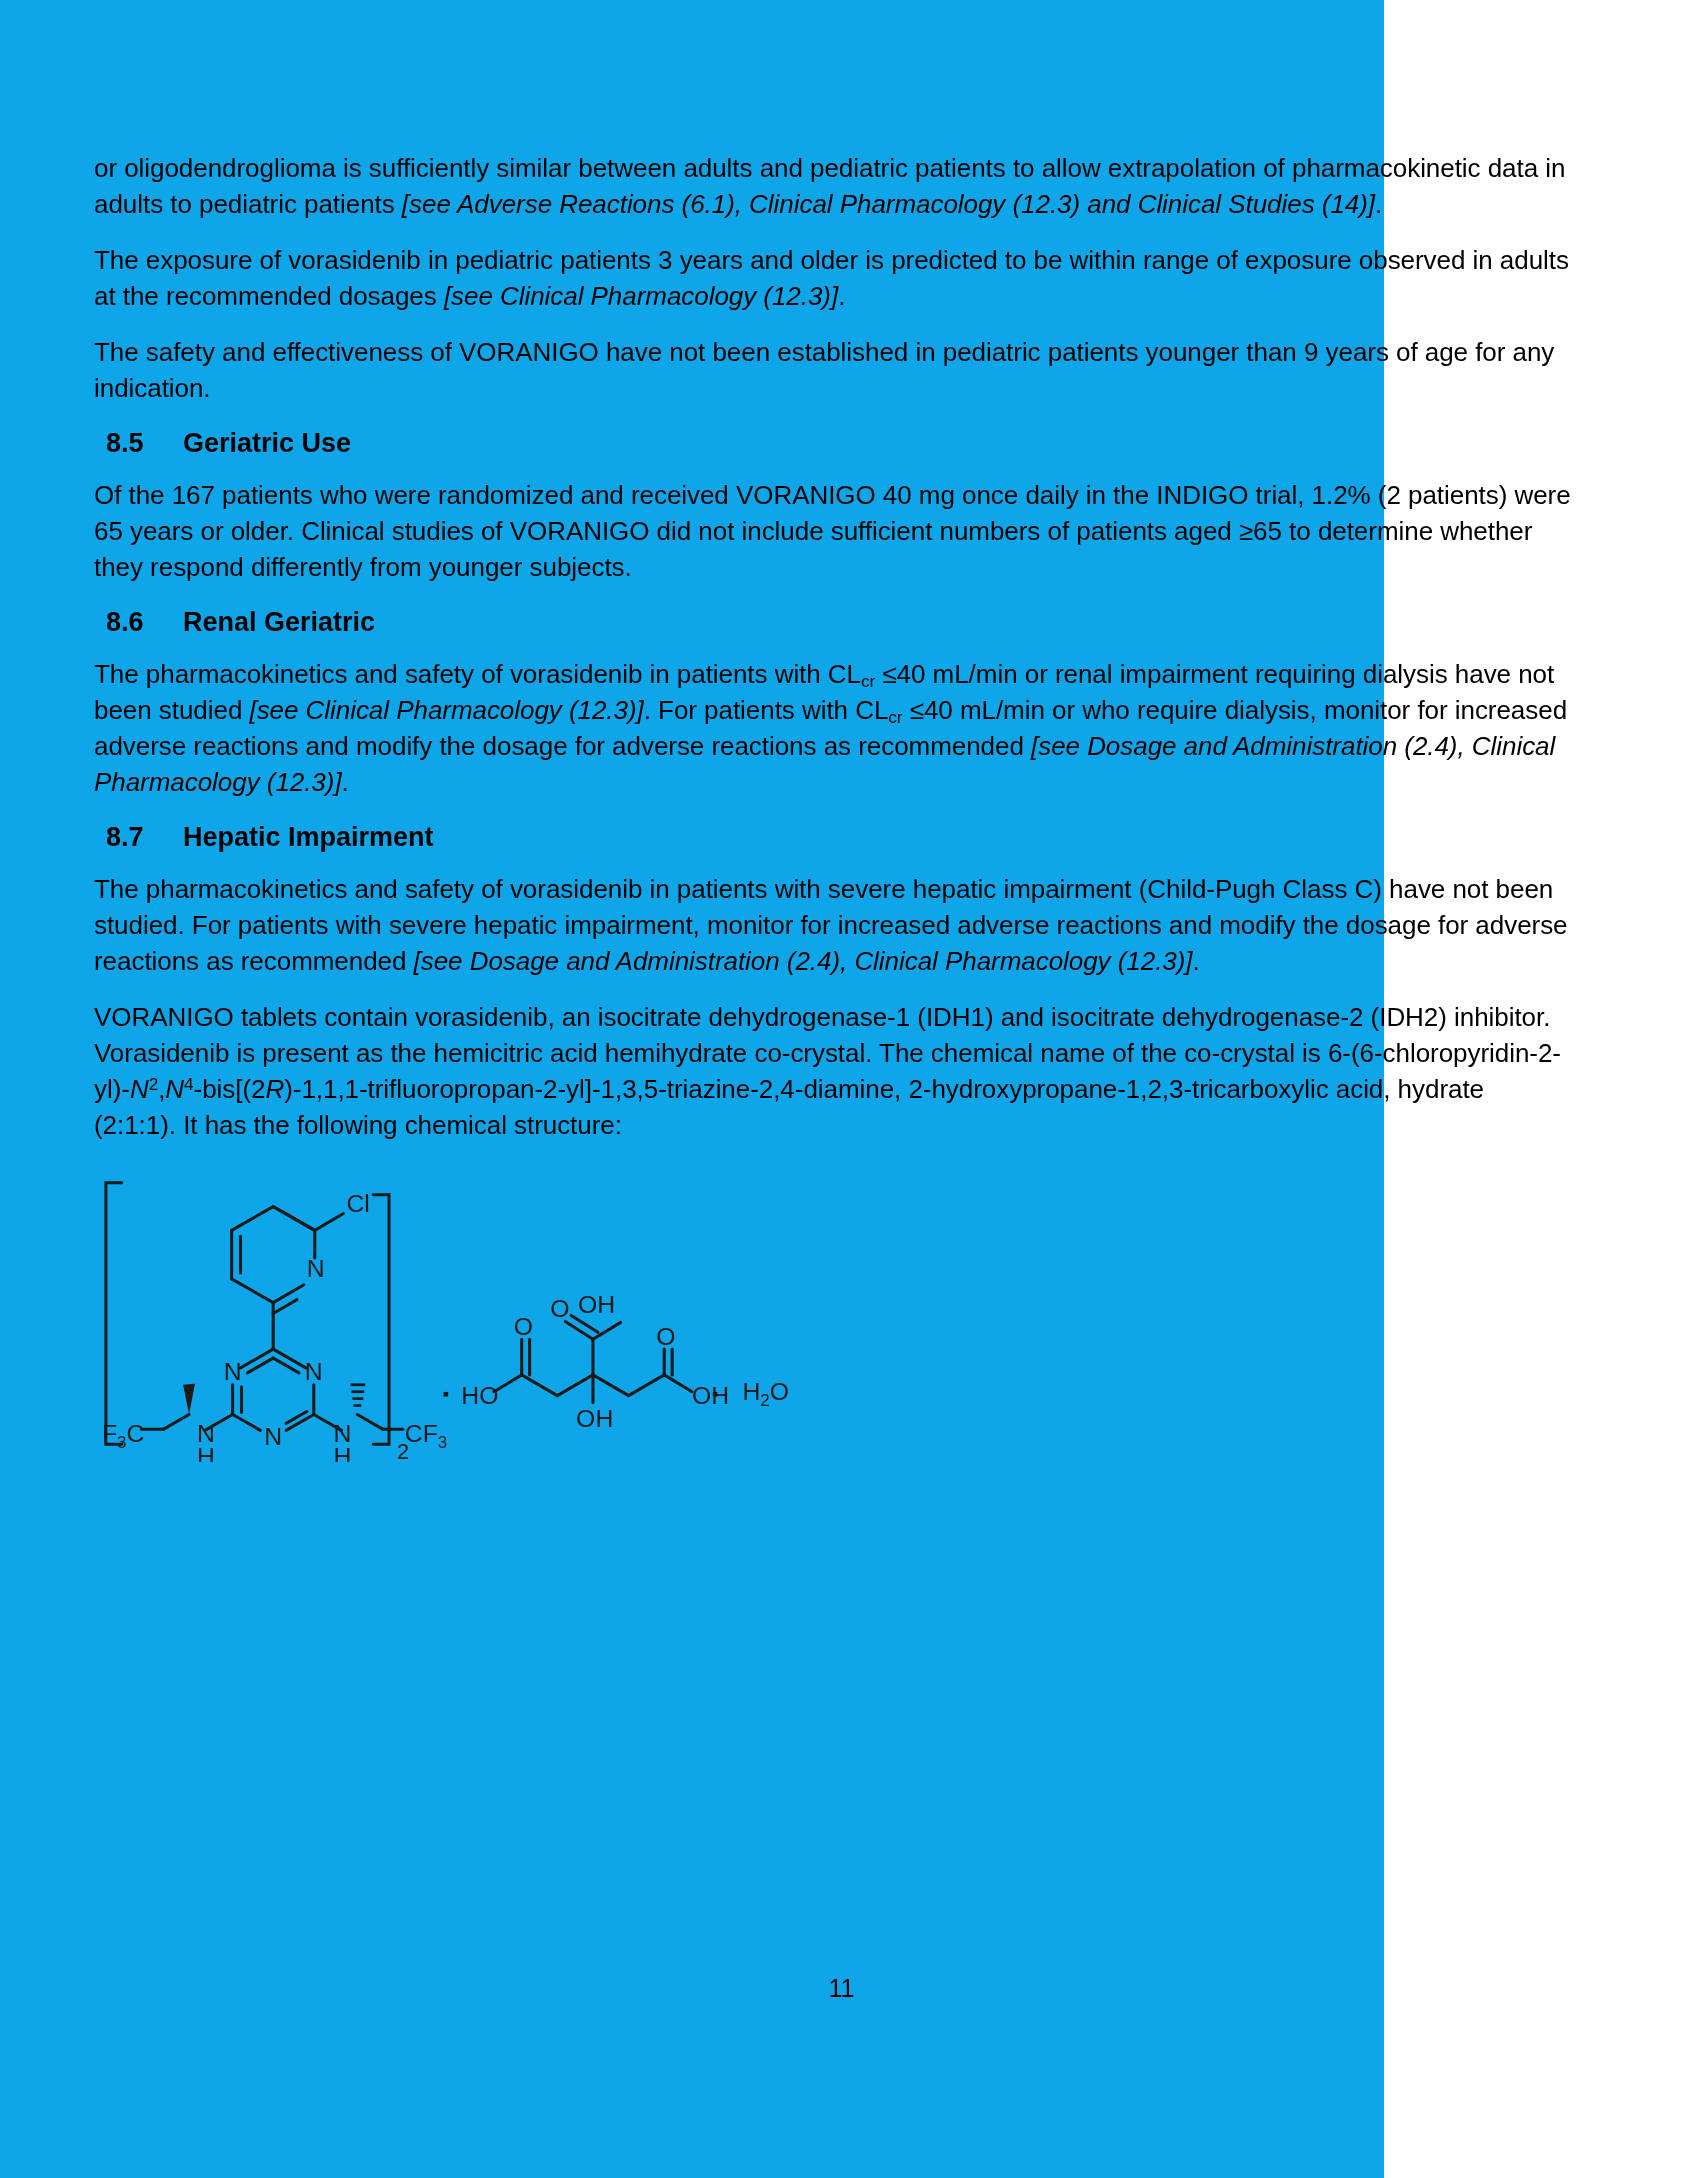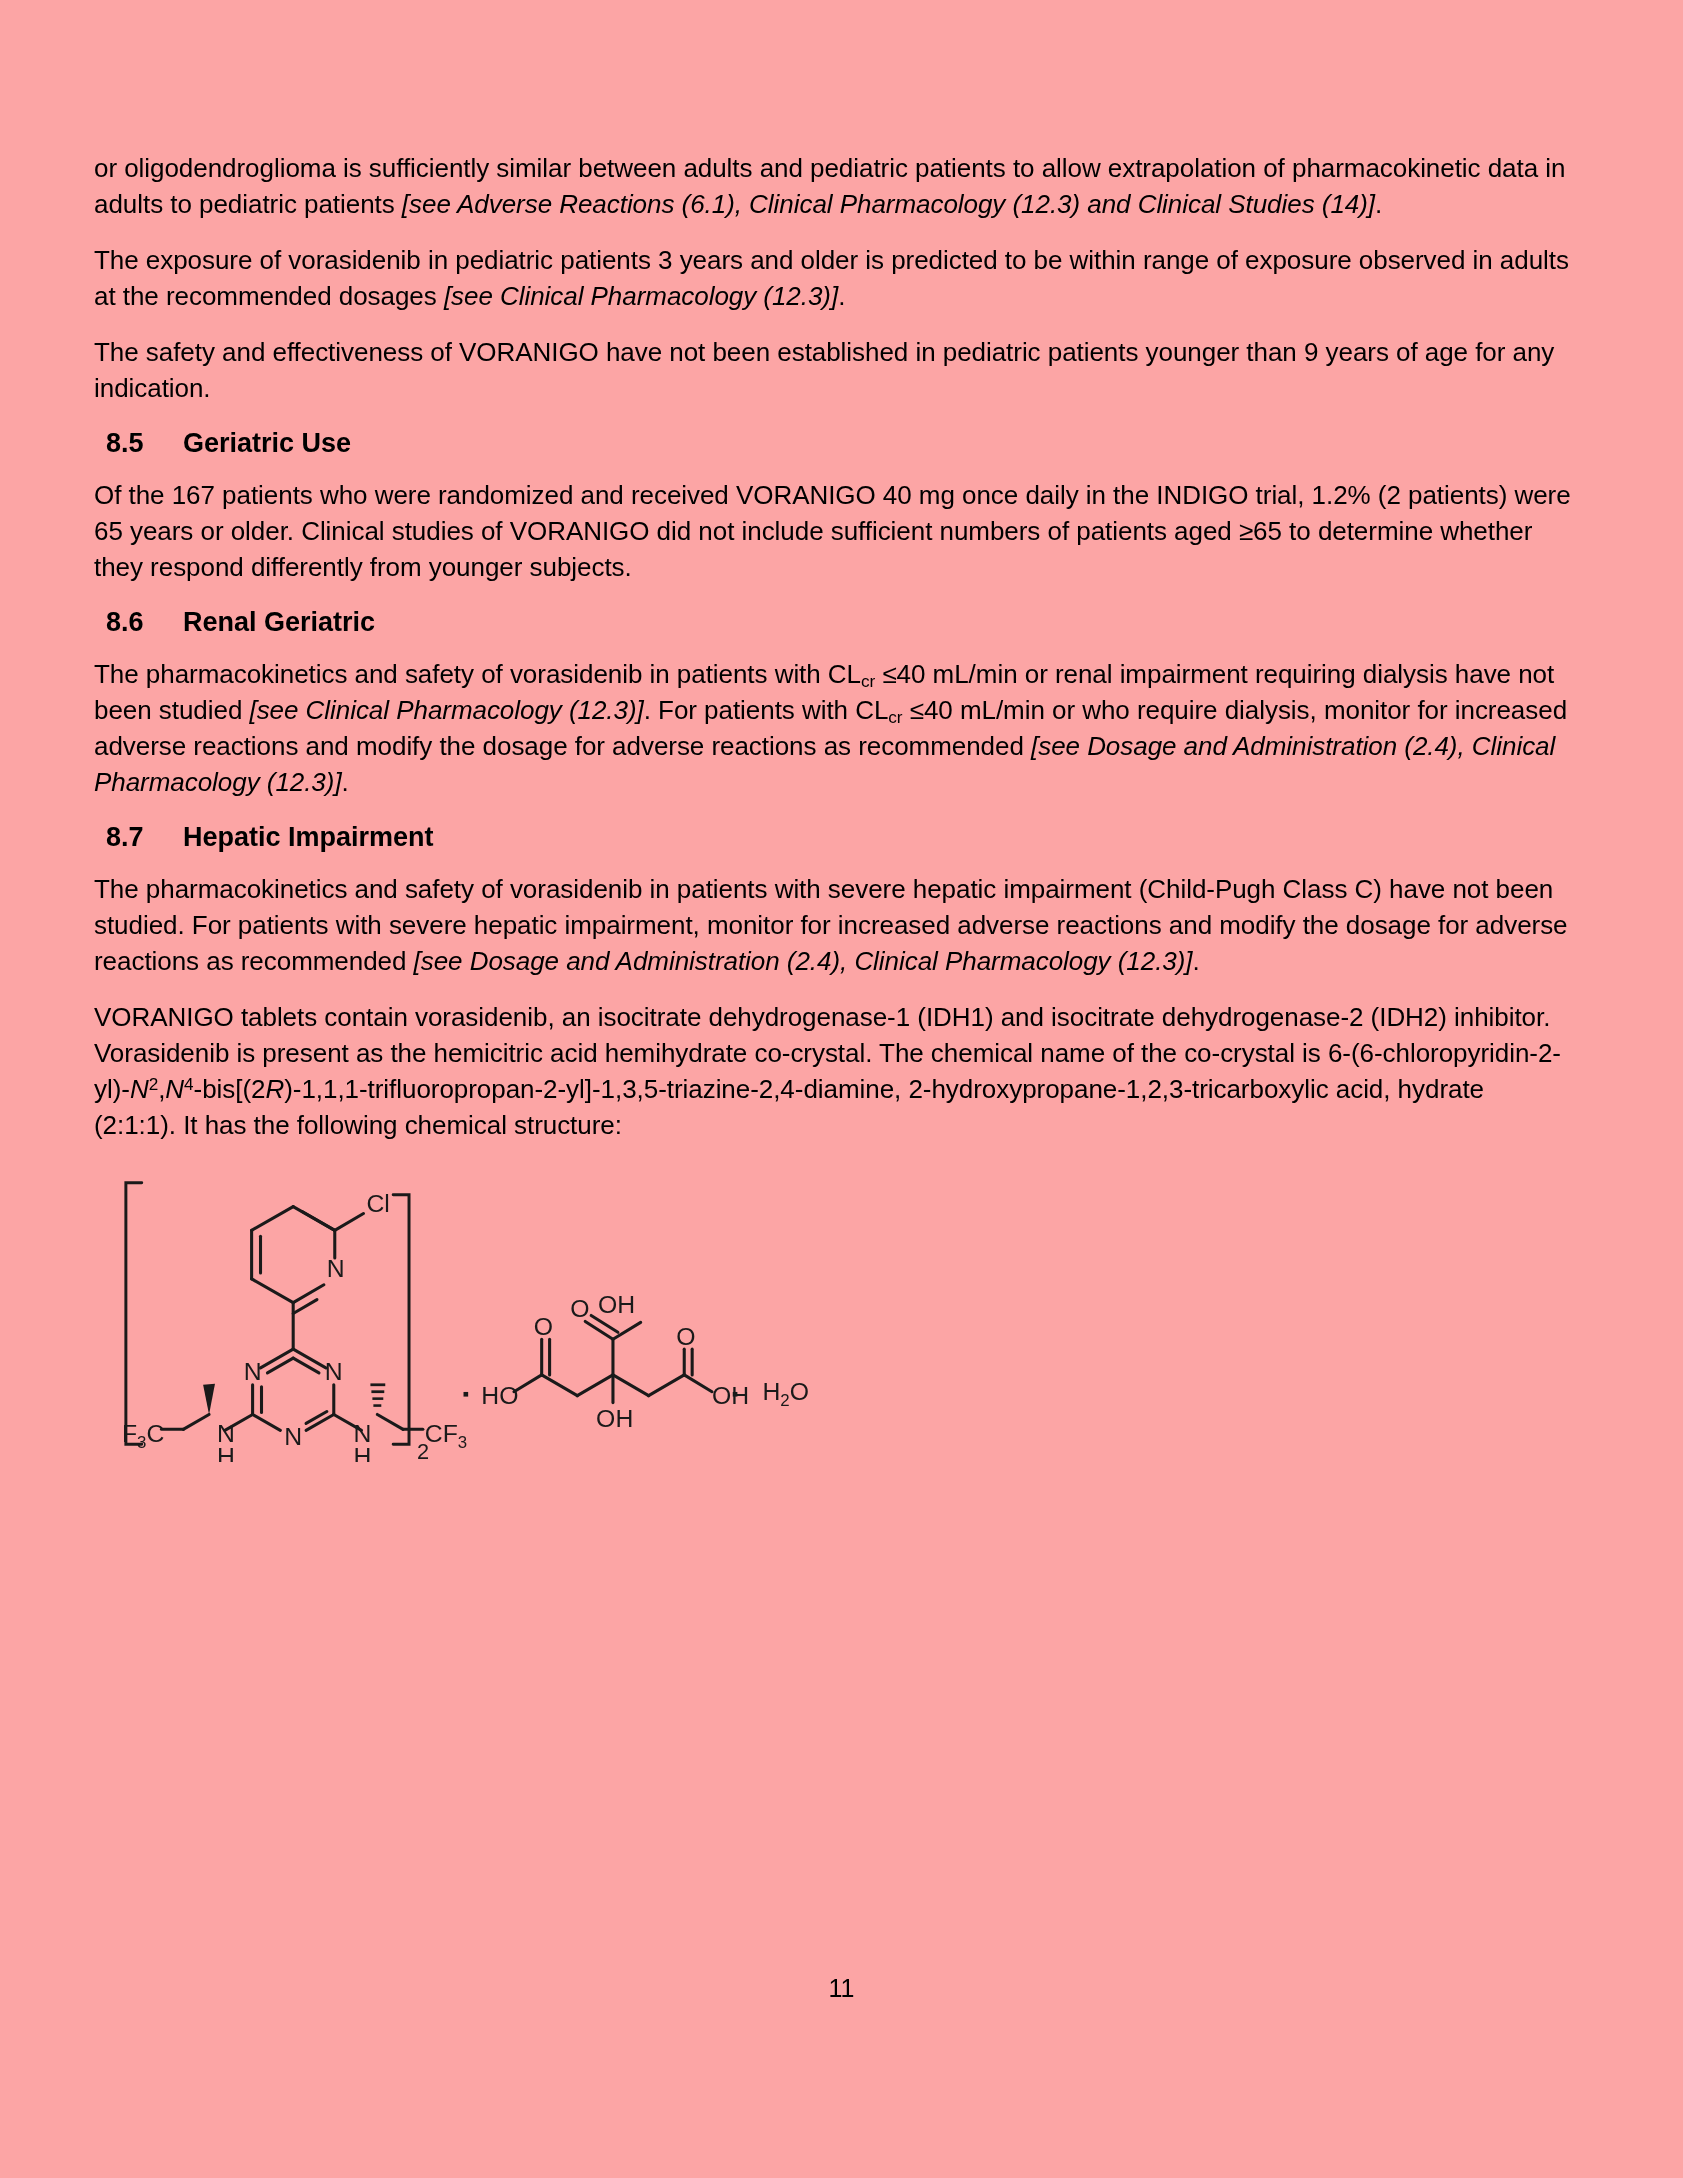--- a/index.html
+++ b/index.html
@@ -11,23 +11,23 @@
     width: 1683px;
     height: 2178px;
     font-family: "Liberation Sans", sans-serif;
     color: #000000;
     position: relative;
     overflow: hidden;
   }
   .page {
     position: absolute;
     left: 0; top: 0;
-    width: 1683px;
+    width: 1384px;
     height: 2178px;
-    background: #fca5a5;
+    background: #0ea5e9;
   }
   .content {
     position: absolute;
     left: 94px;
     top: 150px;
     width: 1477px;
   }
   p.body-par {
     font-size: 26px;
     line-height: 36px;
@@ -65,21 +65,20 @@
   sup {
     font-size: 0.66em;
     line-height: 0;
     vertical-align: 0.45em;
   }
   .struct-wrap {
     position: relative;
     margin-top: 22px;
     width: 1477px;
     height: 297px;
-    margin-left: 20px;
   }
   .page-num {
     position: absolute;
     left: 0;
     top: 1974px;
     width: 1683px;
     text-align: center;
     font-size: 25px;
     font-family: "Liberation Sans", sans-serif;
   }

